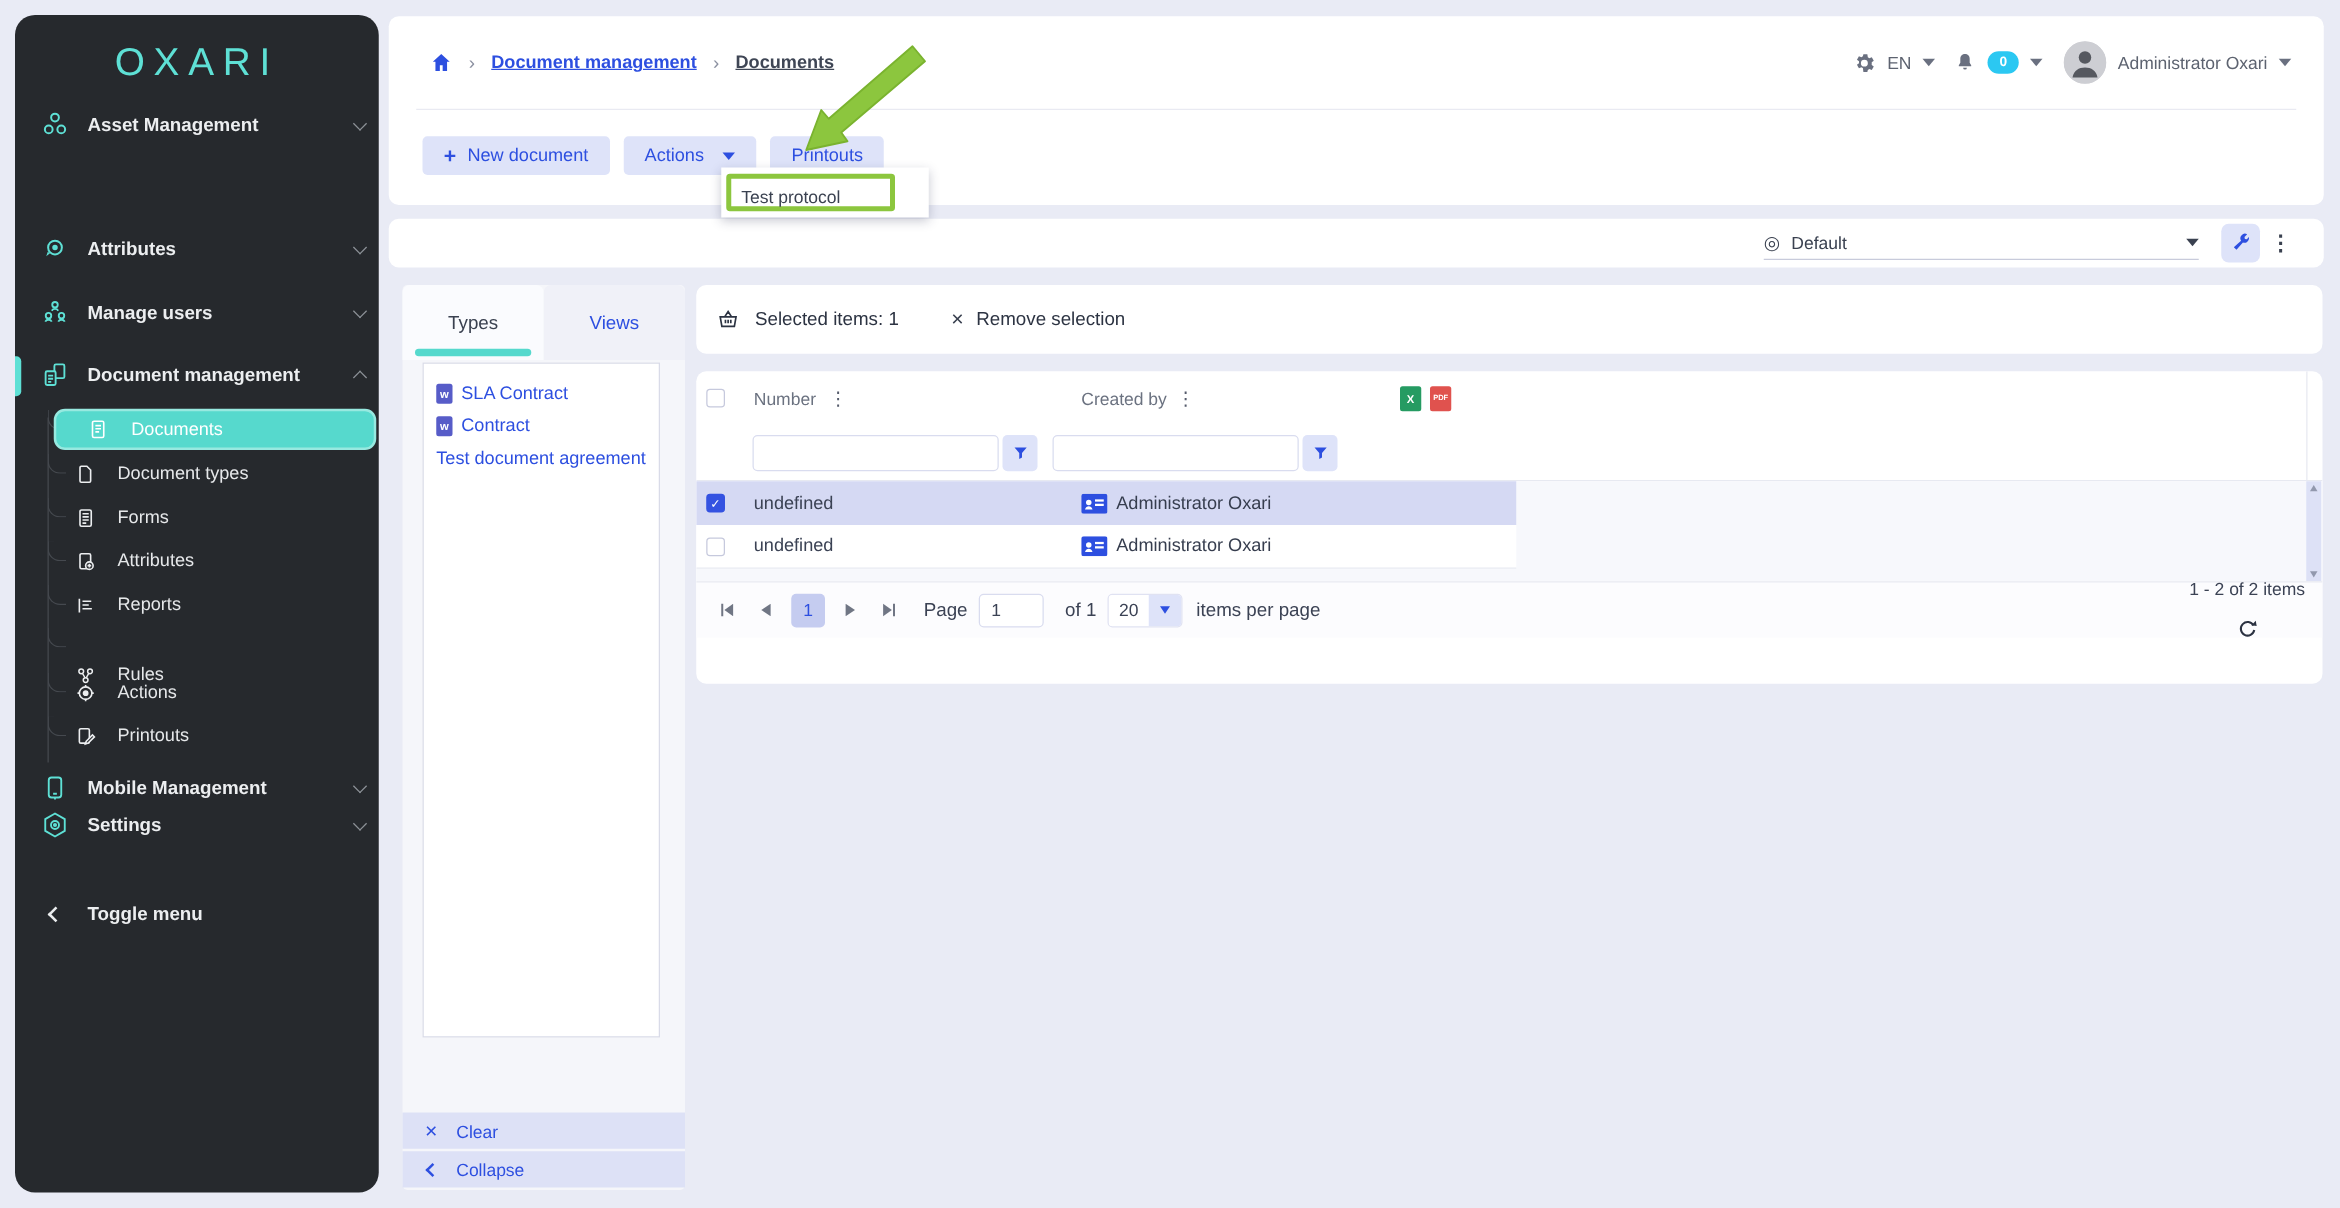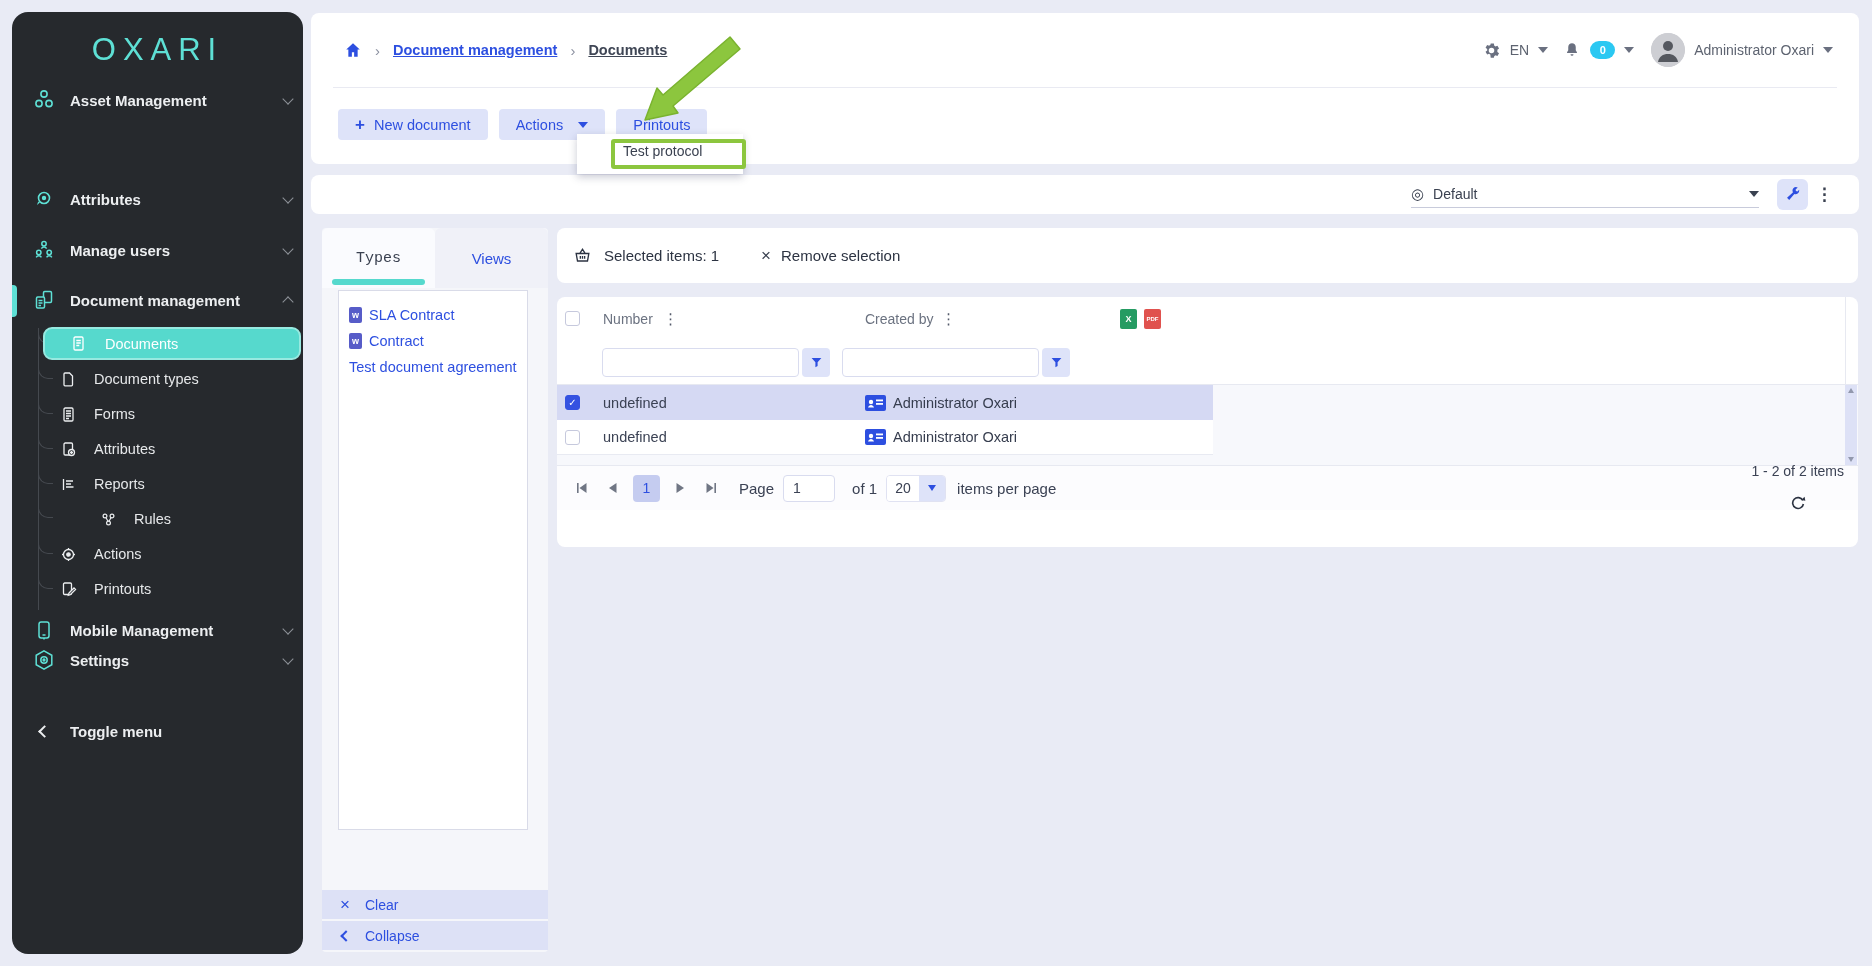--- a/index.html
+++ b/index.html
@@ -58,41 +58,41 @@
   .lav-btn { height:31px; background:#dee3f9; border:none; border-radius:4px; color:#2d4fe0;
              font-size:14.5px; font-family:inherit; padding:0 17px; display:flex; align-items:center; gap:9px; cursor:pointer; }
   .plus { font-size:17px; font-weight:700; }
   .btn-tri { width:0; height:0; border-left:5px solid transparent; border-right:5px solid transparent;
              border-top:6px solid #2d4fe0; margin-left:6px; }
 
   
   .dropdown-panel { position:absolute; left:577px; top:134px; width:166px; height:40px; background:#fff;
                     box-shadow:0 3px 8px rgba(40,45,80,.25); z-index:30; }
   .green-box { position:absolute; left:581px; top:139px; width:135px; height:30px; border:4px solid #8cc63e;
-               border-radius:3px; background:#fff; z-index:31; display:flex; align-items:flex-start;margin-left:30px; }
+               border-radius:3px; background:#fff; z-index:31; display:flex; align-items:flex-end; }
   .green-box span { font-size:14px; color:#3a4150; padding-left:8px; cursor:pointer; }
   .anno-arrow { position:absolute; left:620px; top:35px; width:130px; height:90px; z-index:32; pointer-events:none; }
 
   
   .card-b { left:311px; top:175px; width:1548px; height:39px; }
   .view-select { position:absolute; right:100px; top:6px; width:348px; height:27px; display:flex; align-items:center;
                  gap:9px; border-bottom:1px solid #c8cbdb; cursor:pointer; }
   .view-select .eye { font-size:15px; color:#3a4150; }
   .view-select .vname { font-size:14px; color:#3a4150; }
   .view-select .sp { flex:1; }
   .wrench-btn { position:absolute; right:51px; top:4px; width:31px; height:31px; background:#dee3f9;
                 border-radius:6px; display:flex; align-items:center; justify-content:center; cursor:pointer; border:none; }
   .kebab { color:#3a4150; font-size:17px; font-weight:700; cursor:pointer; letter-spacing:0; }
   .kebab-b { position:absolute; right:26px; top:9px; }
 
   
   .panel { position:absolute; left:322px; top:228px; width:226px; height:724px; background:#f5f6fa; border-radius:4px; }
   .tab { position:absolute; top:0; width:113px; height:60px; display:flex; align-items:center; justify-content:center;
          font-size:15px; cursor:pointer; border-radius:6px 6px 0 0; }
-  .tab-types { left:0; background:#fafbfe; color:#3a4150;font-family:Liberation Mono, monospace; }
+  .tab-types { left:0; background:#fafbfe; color:#3a4150; }
   .tab-views { left:113px; background:#f0f1f8; color:#2d4fe0; }
   .tab-ind { position:absolute; left:10px; top:51px; width:93px; height:6px; background:#56d9cd; border-radius:3px; }
   .list-box { position:absolute; left:16px; top:62px; width:190px; height:540px; background:#fff;
               border:1px solid #d9dbe8; padding:11px 10px; }
   .list-item { display:flex; align-items:center; gap:7px; height:26px; color:#2d4fe0; font-size:14.5px; cursor:pointer; }
   .w-icon { width:13px; height:16px; background:#575cc8; border-radius:2px; color:#fff; font-size:9px;
             font-weight:700; display:flex; align-items:center; justify-content:center; flex:none; }
   .panel-foot { position:absolute; left:0; width:226px; height:29px; background:#dde1f6; display:flex;
                 align-items:center; cursor:pointer; }
   .panel-foot .ficon { position:absolute; left:18px; color:#2d4fe0; font-size:17px; line-height:1; }
@@ -249,21 +249,21 @@
       <span class="slabel">Attributes</span>
     </div>
 
     <div class="sub-item" style="top:457px;">
       <svg class="sicon" viewBox="0 0 17 17" fill="none" stroke="#eceef0" stroke-width="1.3">
         <path d="M3.5 3v11M6 5h7M6 8h5M6 11h7.5"></path>
       </svg>
       <span class="slabel">Reports</span>
     </div>
 
-    <div class="sub-item" style="top:492px;margin-left:40px;">
+    <div class="sub-item" style="top:513px;">
       <svg class="sicon" viewBox="0 0 17 17" fill="none" stroke="#eceef0" stroke-width="1.2">
         <circle cx="5" cy="5" r="1.9"></circle>
           <circle cx="12" cy="5" r="1.9"></circle>
           <circle cx="8.5" cy="12" r="1.9"></circle>
         <path d="M6 6.7l2 3.5M11 6.7l-2 3.5"></path>
       </svg>
       <span class="slabel">Rules</span>
     </div>
 
     <div class="sub-item" style="top:527px;">

